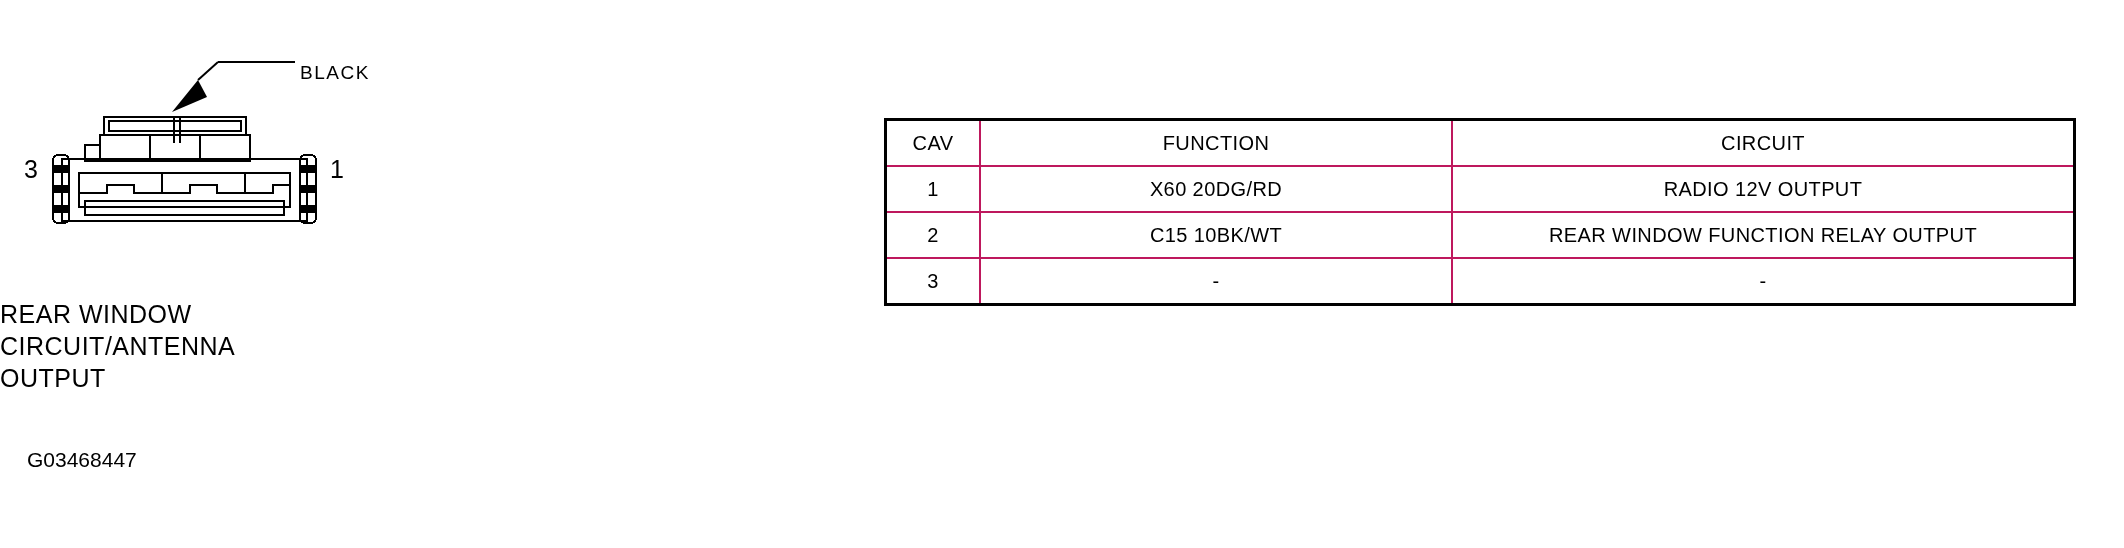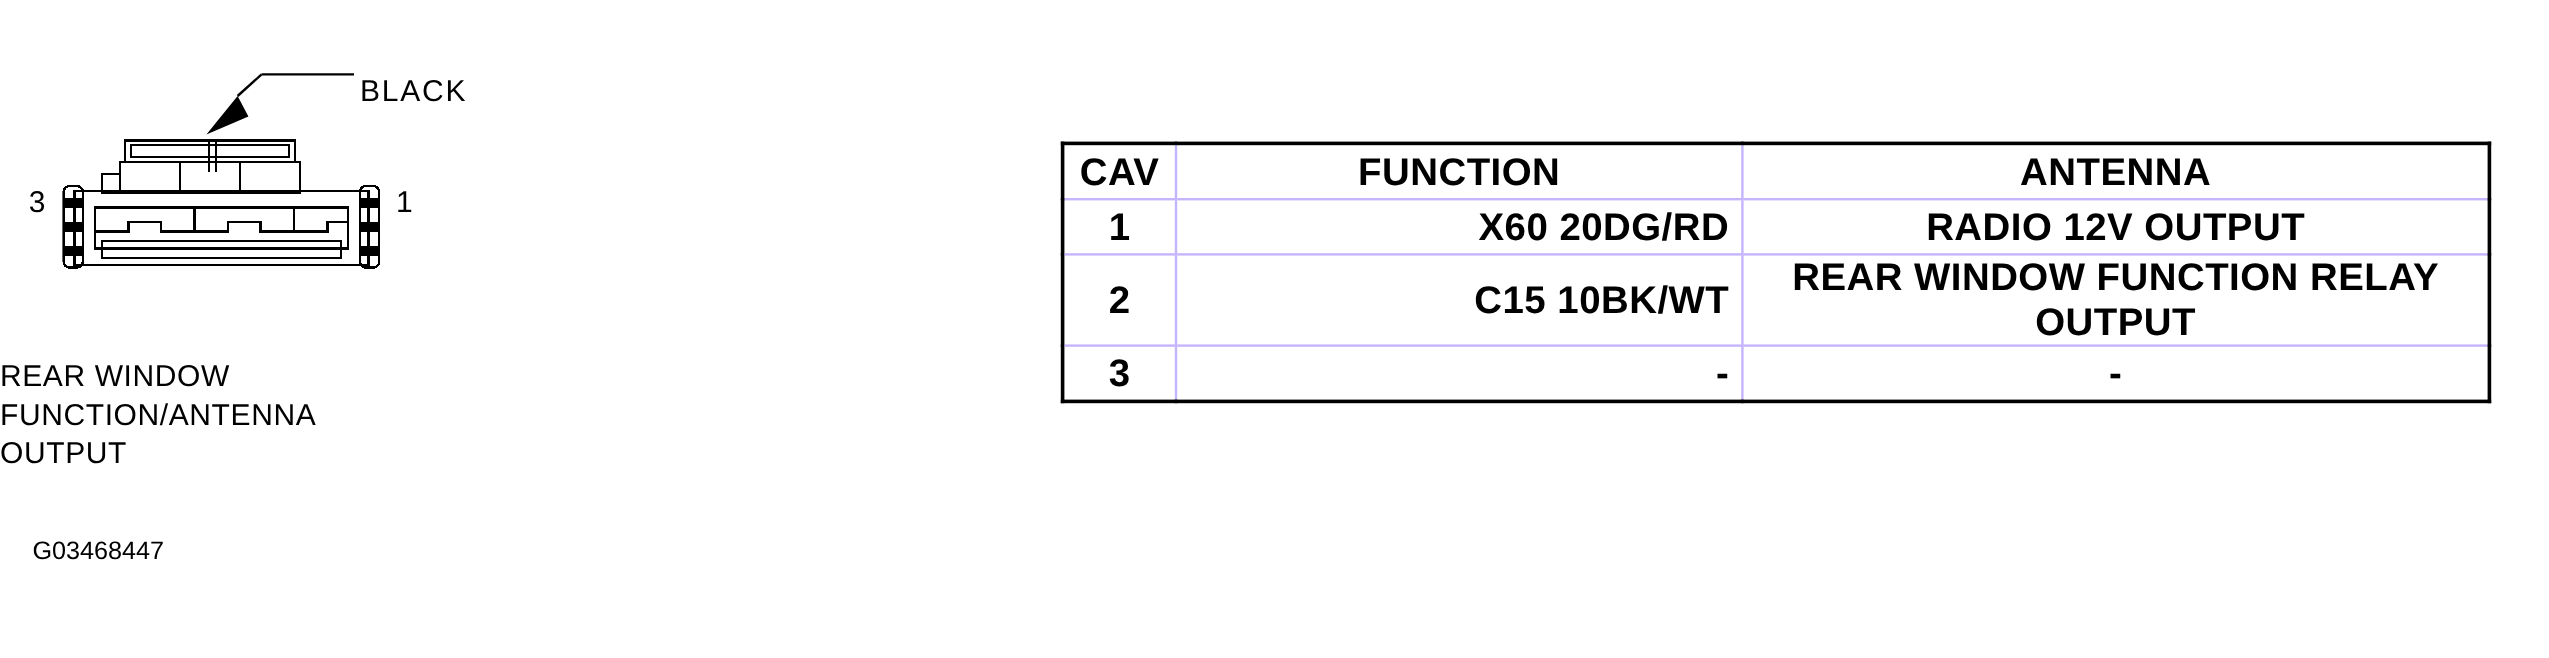--- a/index.html
+++ b/index.html
@@ -22,21 +22,21 @@
     left: 0;
     top: 0;
     width: 470px;
     height: 548px;
   }
 
   #connector-callout-label {
     position: absolute;
     left: 300px;
     top: 62px;
-    font-size: 25px;
+    font-size: 19px;
     letter-spacing: 1.5px;
     white-space: nowrap;
   }
 
   
   #callout-svg {
     position: absolute;
     left: 150px;
     top: 50px;
     width: 160px;
@@ -92,29 +92,29 @@
     left: 884px;
     top: 118px;
   }
   table#pinout-table {
     border-collapse: collapse;
     border: 3px solid #000;
     background: #fff;
   }
   table#pinout-table td,
   table#pinout-table th {
-    border: 2px solid #c4b5fd;
-    font-weight: bold;
-    font-size: 32px;
+    border: 2px solid #be185d;
+    font-weight: normal;
+    font-size: 20px;
     height: 44px;
     padding: 0 10px;
     letter-spacing: 0.4px;
   }
   .col-cav   { width: 72px;  text-align: center; }
-  .col-circ  { width: 450px; text-align: right; }
+  .col-circ  { width: 450px; text-align: center; }
   .col-func  { width: 600px; text-align: center; }
   thead .col-circ, thead .col-func { text-align: center; }
 </style>
 </head>
 <body>
 
 <div id="connector-figure">
 
   <svg id="callout-svg" viewBox="0 0 160 70" xmlns="http://www.w3.org/2000/svg">
     <line x1="145" y1="12" x2="68" y2="12" stroke="#000" stroke-width="2"></line>
@@ -167,34 +167,34 @@
       <rect x="249" y="70" width="14" height="8"></rect>
       <rect x="249" y="90" width="14" height="8"></rect>
     </g>
   </svg>
 
   <span id="pin-left-number">3</span>
   <span id="pin-right-number">1</span>
 
   <div id="connector-name">
     <div>REAR WINDOW</div>
-    <div>FUNCTION/ANTENNA</div>
+    <div>CIRCUIT/ANTENNA</div>
     <div>OUTPUT</div>
   </div>
 
   <div id="figure-id">G03468447</div>
 </div>
 
 <div id="pinout-table-wrap">
   <table id="pinout-table">
     <thead>
       <tr>
         <th class="col-cav">CAV</th>
         <th class="col-circ">FUNCTION</th>
-        <th class="col-func">ANTENNA</th>
+        <th class="col-func">CIRCUIT</th>
       </tr>
     </thead>
     <tbody>
       <tr>
         <td class="col-cav">1</td>
         <td class="col-circ">X60 20DG/RD</td>
         <td class="col-func">RADIO 12V OUTPUT</td>
       </tr>
       <tr>
         <td class="col-cav">2</td>

